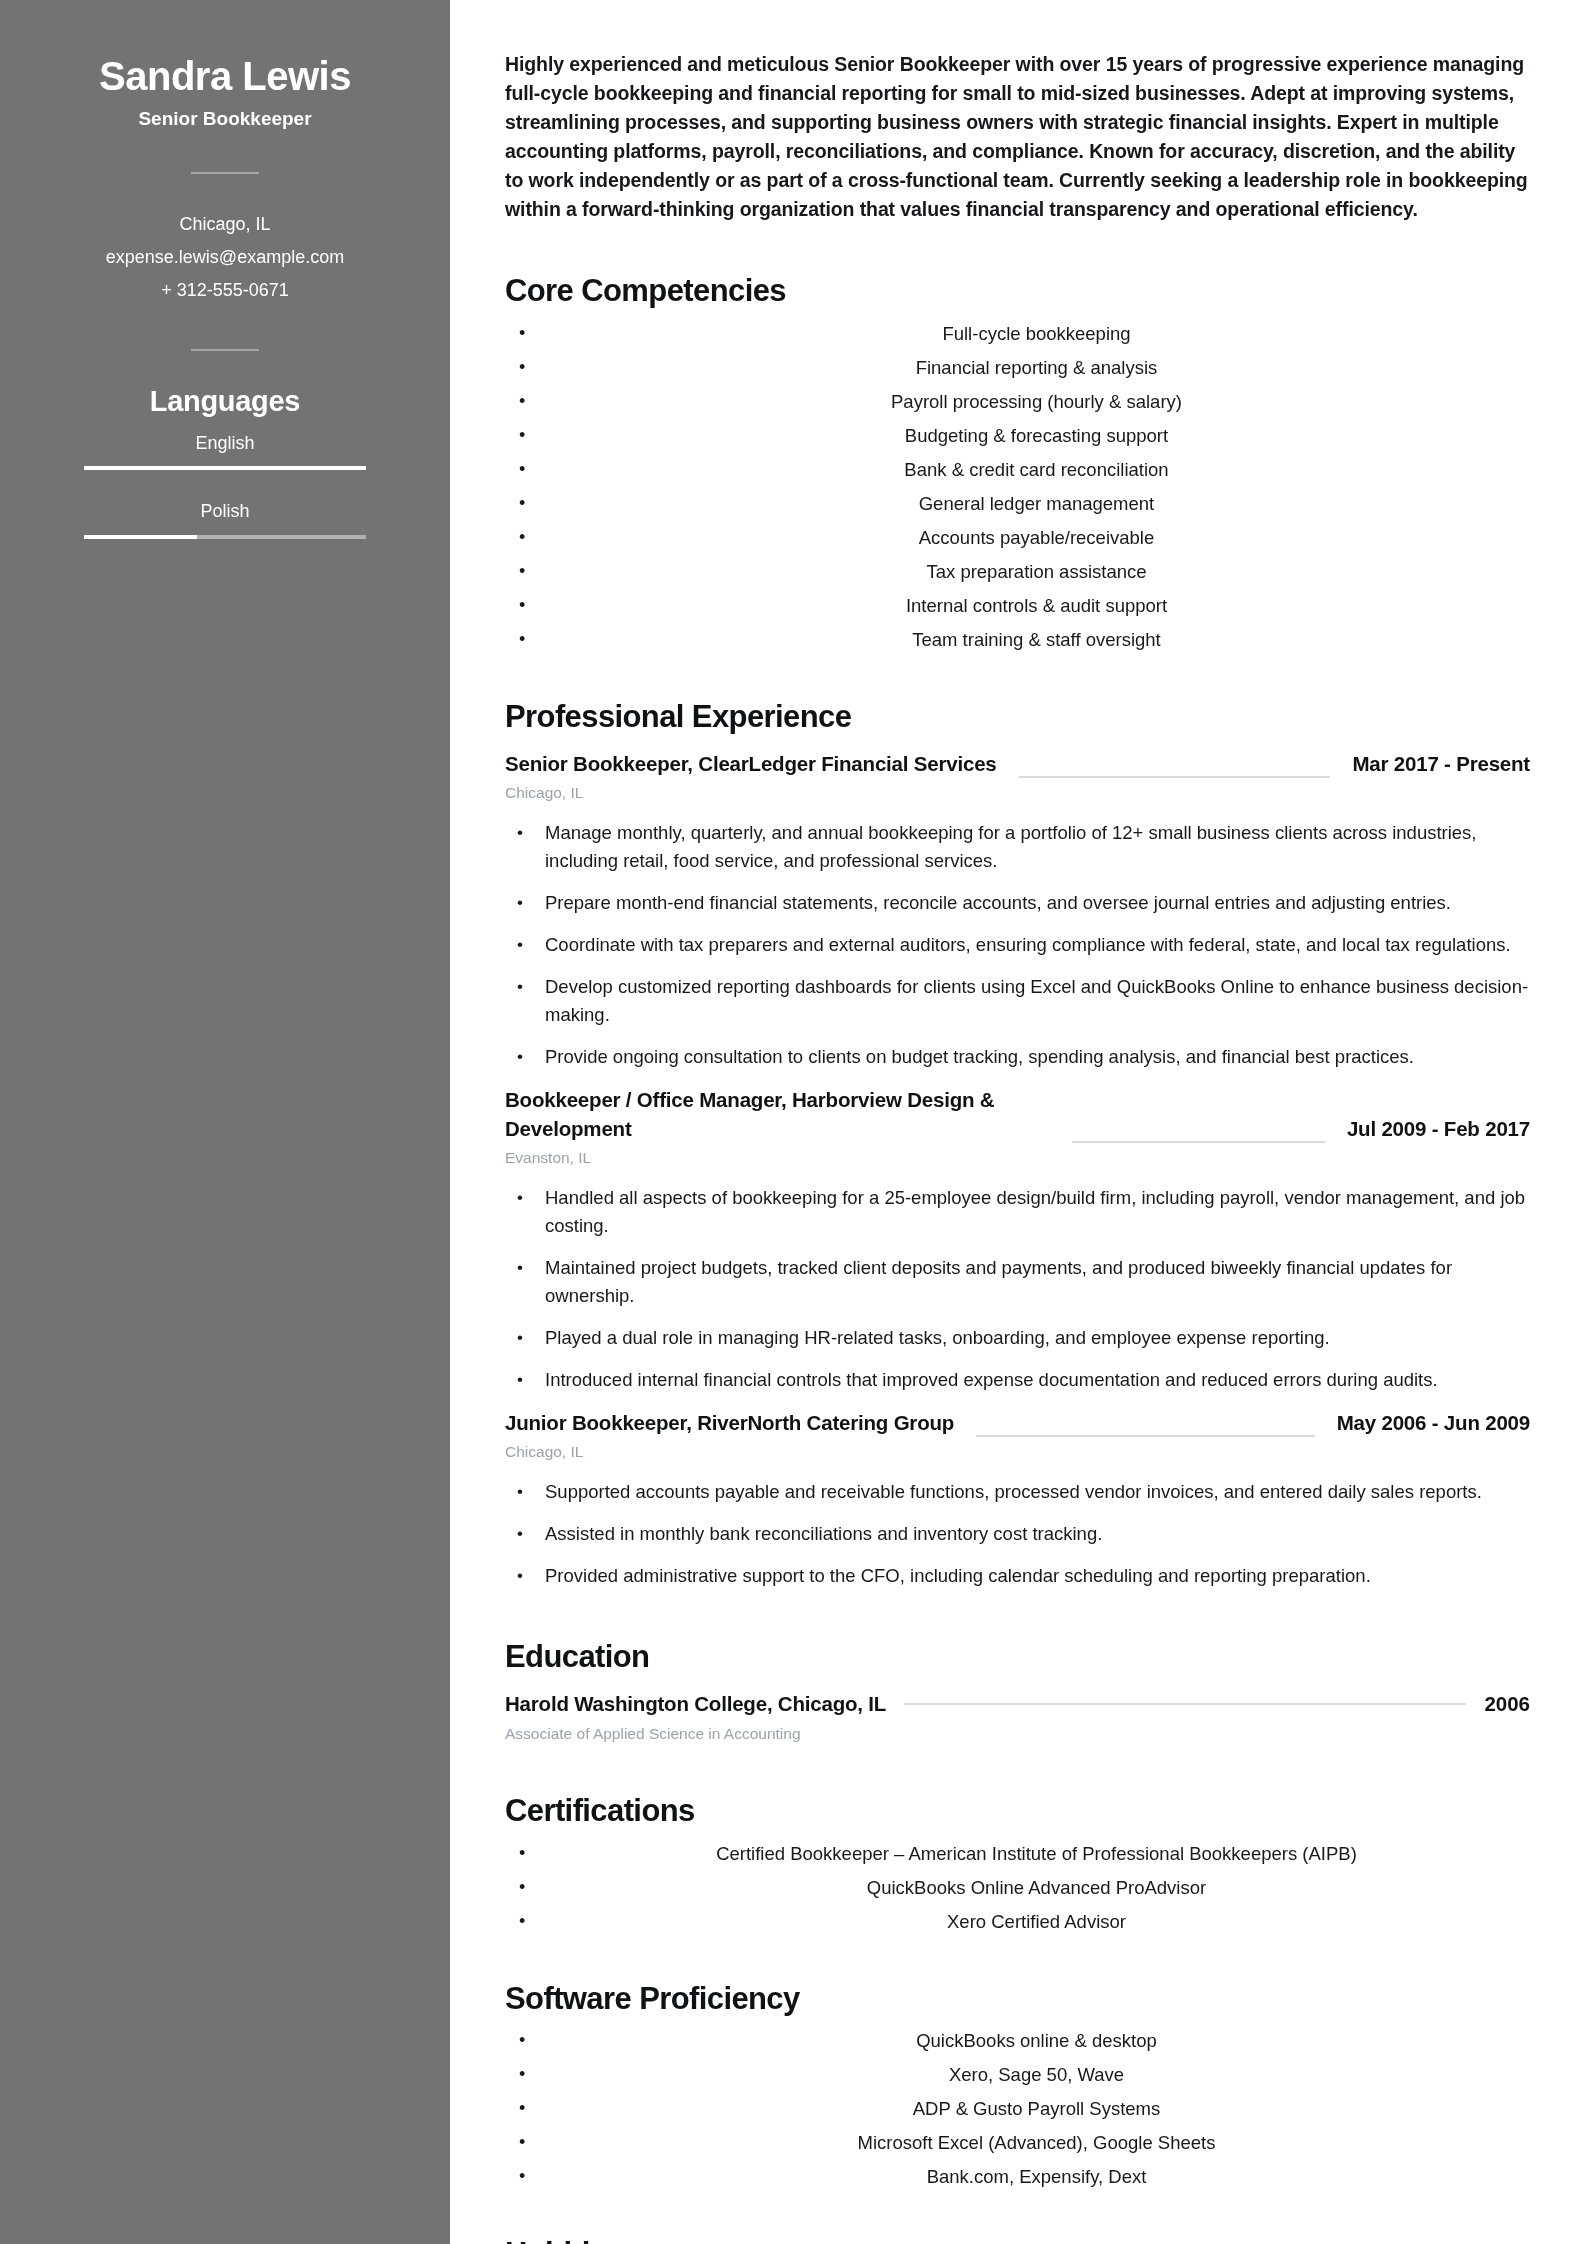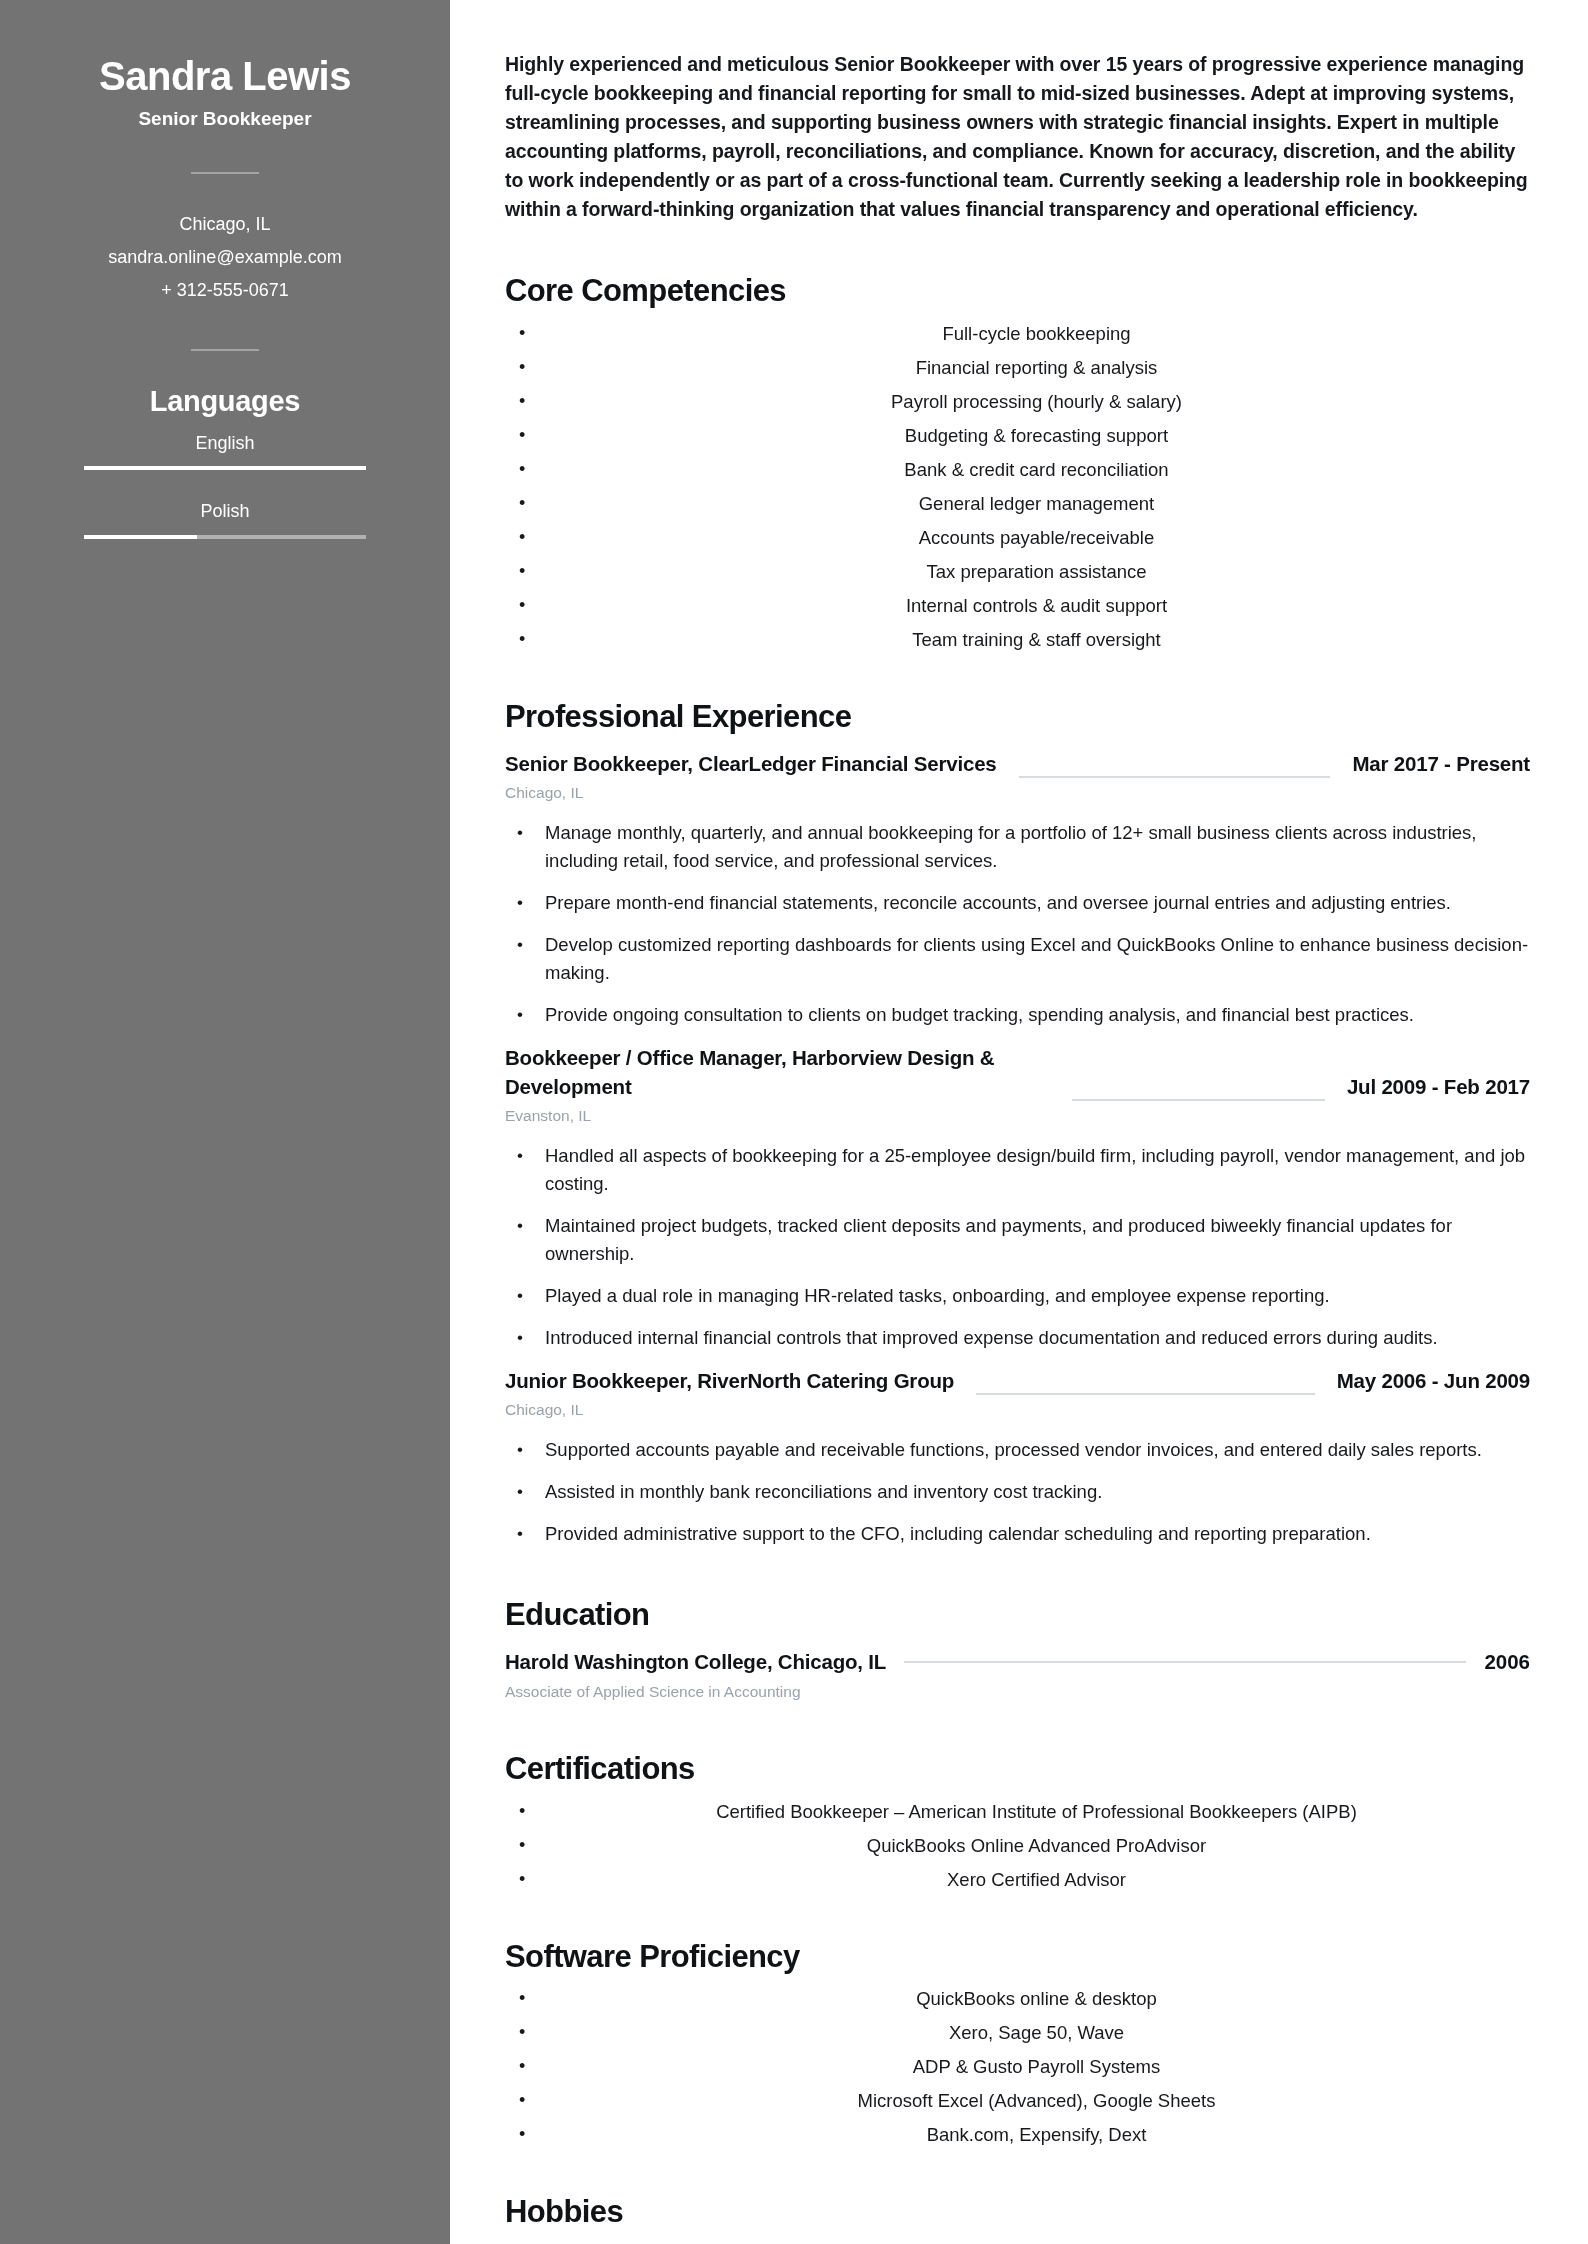--- a/index.html
+++ b/index.html
@@ -134,21 +134,21 @@
 <body>
 
 <aside class="sidebar">
   <div class="side-name">Sandra Lewis</div>
   <div class="side-title">Senior Bookkeeper</div>
 
   <div class="side-divider"></div>
 
   <div>
     <div class="contact-line">Chicago, IL</div>
-    <div class="contact-line">sandra.online@example.com</div>
+    <div class="contact-line">expense.lewis@example.com</div>
     <div class="contact-line">+ 312-555-0671</div>
   </div>
 
   <div class="side-divider"></div>
 
   <div class="side-heading">Languages</div>
 
   <div>
 
       <div class="lang-item">
@@ -207,20 +207,21 @@
             <div class="job-line"></div>
             <div class="job-dates">Mar 2017 - Present</div>
           </div>
           <div class="job-location">Chicago, IL</div>
           <ul class="job-bullets">
 
               <li>Manage monthly, quarterly, and annual bookkeeping for a portfolio of 12+ small business clients across industries, including retail, food service, and professional services.</li>
 
               <li>Prepare month-end financial statements, reconcile accounts, and oversee journal entries and adjusting entries.</li>
 
+              <li>Coordinate with tax preparers and external auditors, ensuring compliance with federal, state, and local tax regulations.</li>
 
               <li>Develop customized reporting dashboards for clients using Excel and QuickBooks Online to enhance business decision-making.</li>
 
               <li>Provide ongoing consultation to clients on budget tracking, spending analysis, and financial best practices.</li>
             </ul>
         </article>
 
         <article class="job">
           <div class="job-header">
             <div class="job-title">Bookkeeper / Office Manager, Harborview Design &amp; Development</div>

